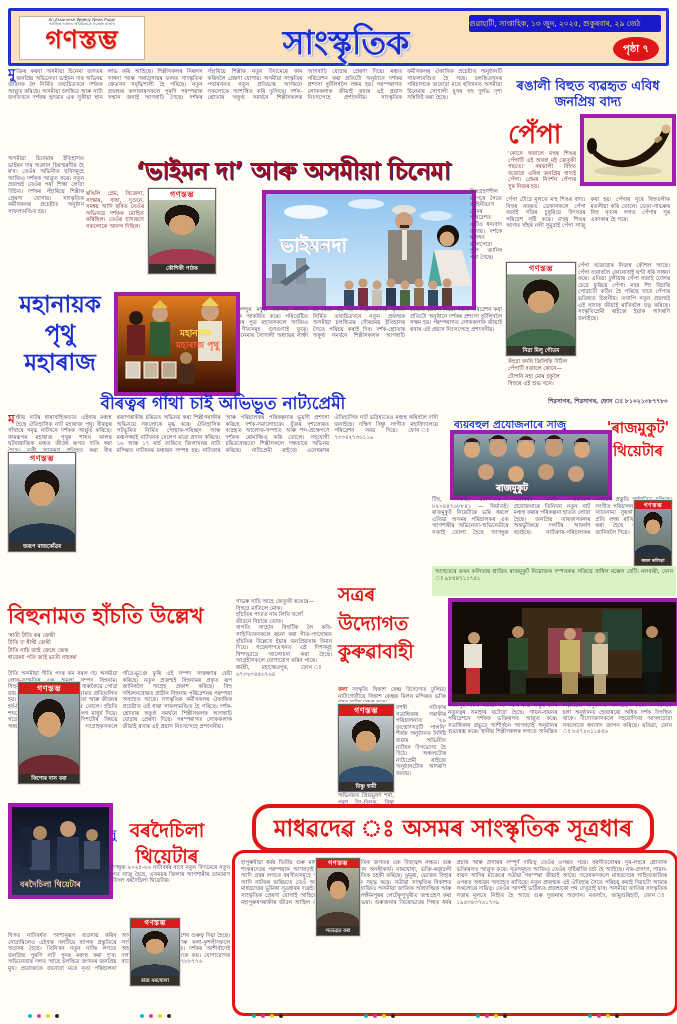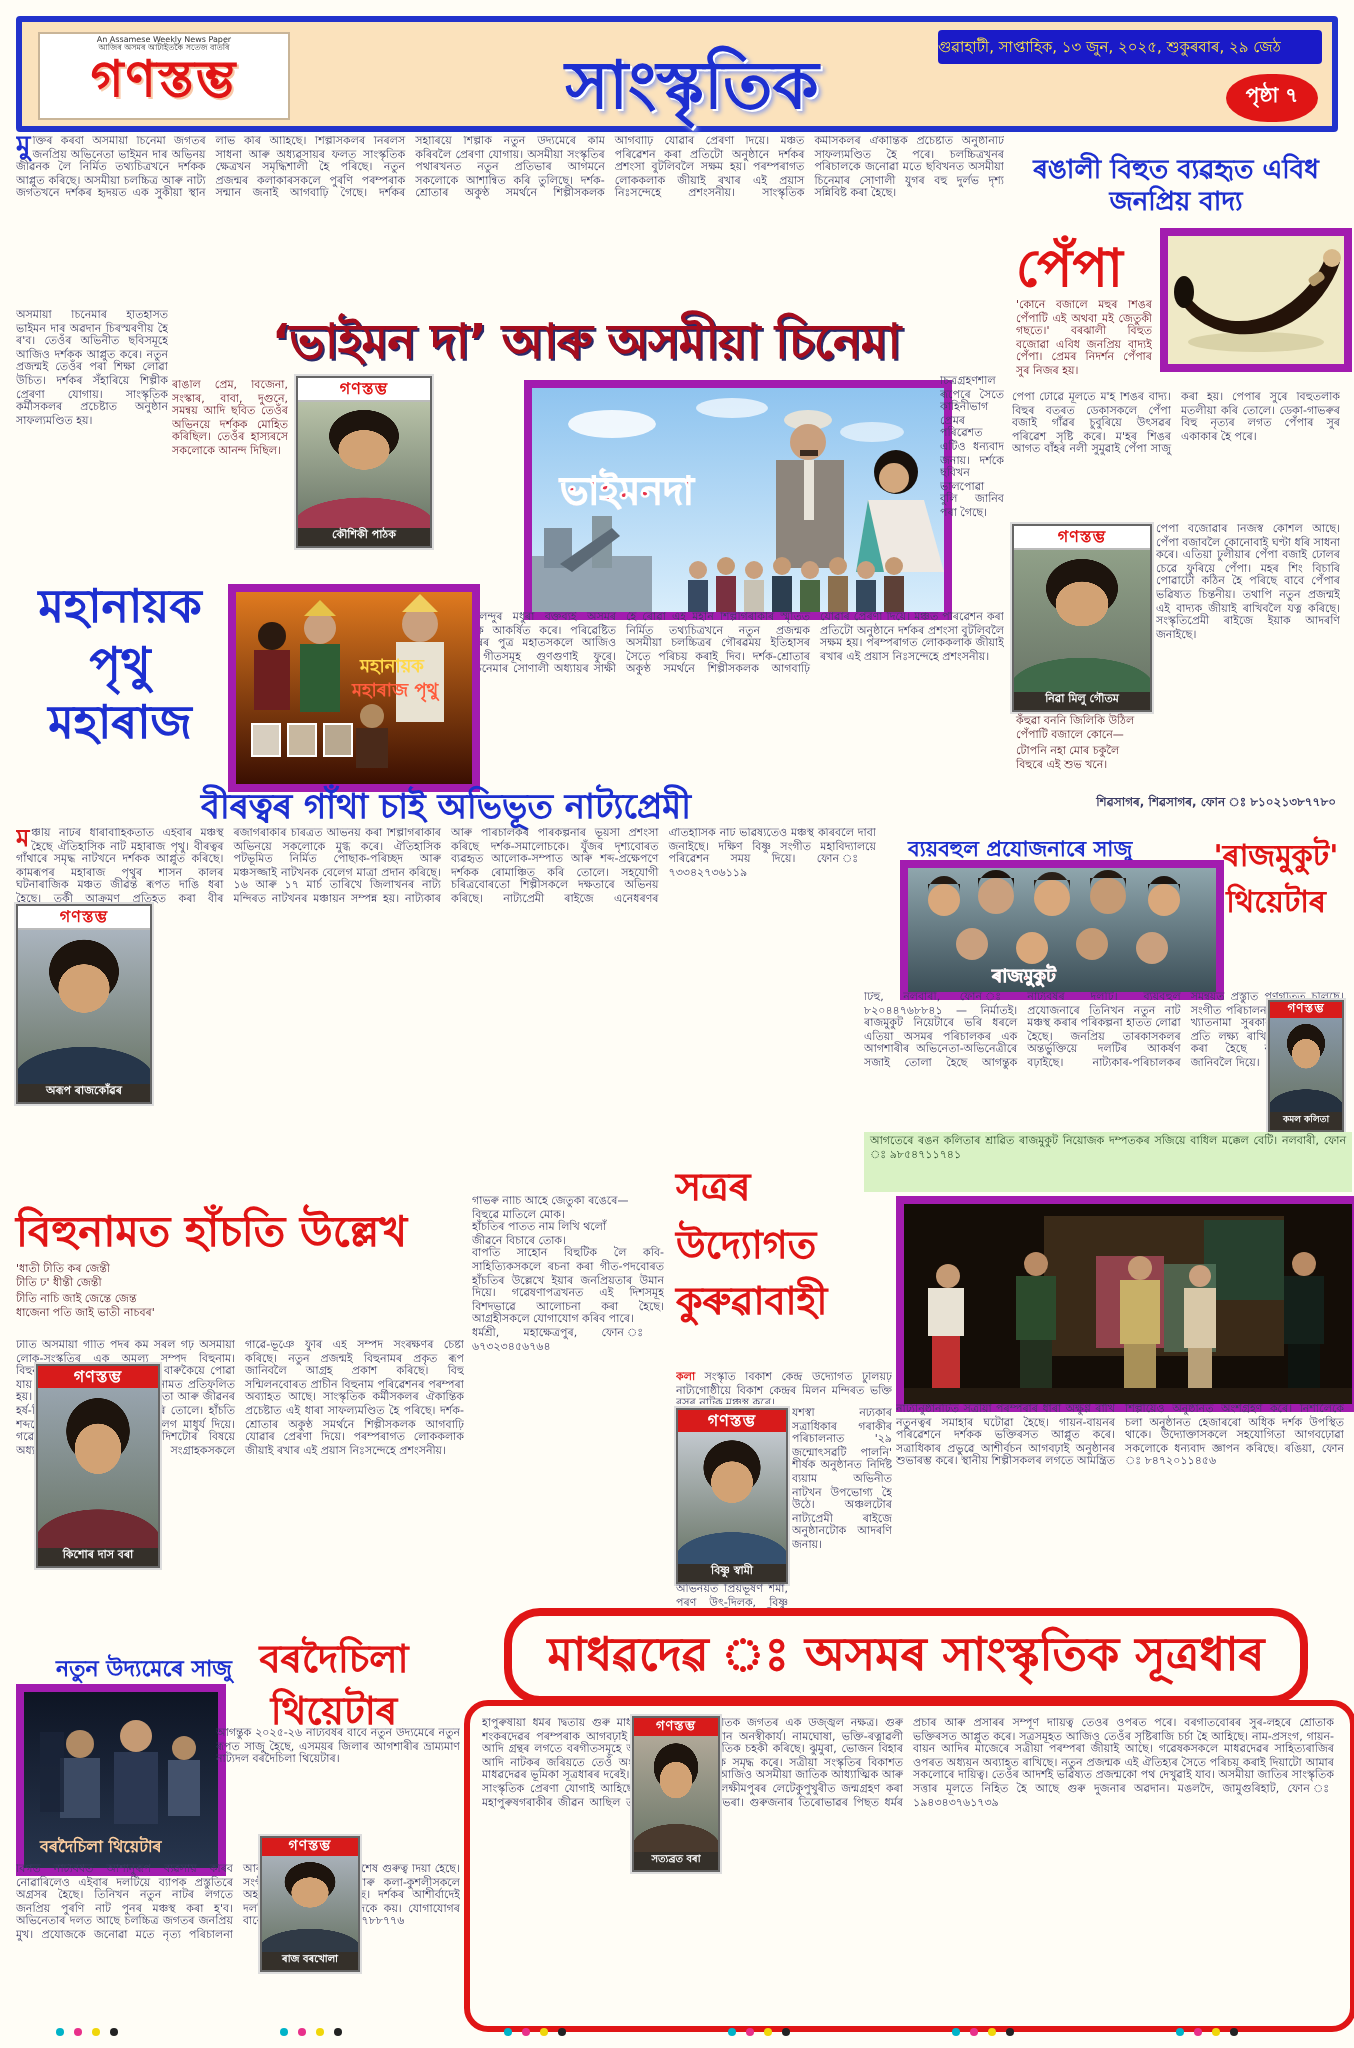--- a/index.html
+++ b/index.html
@@ -341,21 +341,21 @@
     <div class="photo face ff"></div>
     <div class="pcap" style="font-size:4.5px;">কমল কলিতা</div>
   </div>
   <div class="abs greenend" style="left:432px;top:566px;width:238px;height:26px;">আগতেৰে ৰঙন কলিতাৰ শ্ৰাৱিত ৰাজমুকুট নিয়োজক দম্পতকৰ সজিয়ে বাধিল মক্কেল বেটি।    নলবাৰী, ফোন ঃ ৯৮৫৪৭১১৭৪১</div>
 
   <div class="abs hl-blue" style="left:22px;top:826px;width:94px;font-size:11px;text-align:right;">নতুন উদ্যমেৰে সাজু</div>
   <div class="abs hl-red" style="left:104px;top:818px;width:126px;font-size:19px;line-height:1.35;">
     <div>বৰদৈচিলা</div>
     <div>থিয়েটাৰ</div>
   </div>
-  <div class="abs img-frame" style="left:8px;top:842px;width:97px;height:88px;">
+  <div class="abs img-frame" style="left:8px;top:803px;width:97px;height:88px;">
     <svg width="97" height="88" viewBox="0 0 97 88">
       <defs>
           <linearGradient id="ng" x1="0" y1="0" x2="0" y2="1">
         <stop offset="0" stop-color="#0e1524"></stop>
             <stop offset="1" stop-color="#27354d"></stop>
           </linearGradient>
         </defs>
       <rect width="97" height="88" fill="url(#ng)"></rect>
       <g>
         <circle cx="28" cy="26" r="7" fill="#b08a64"></circle>

